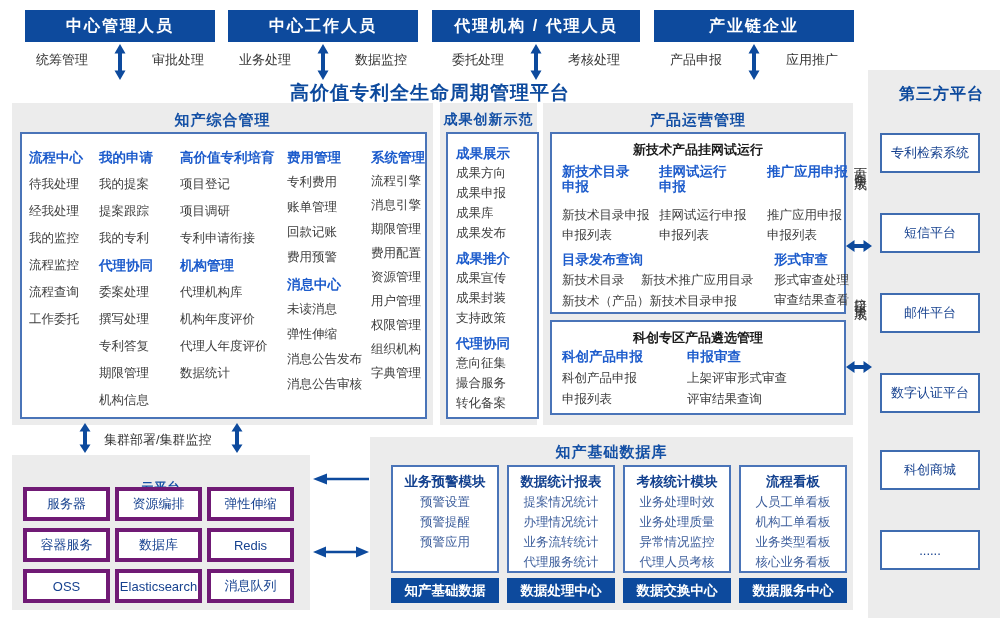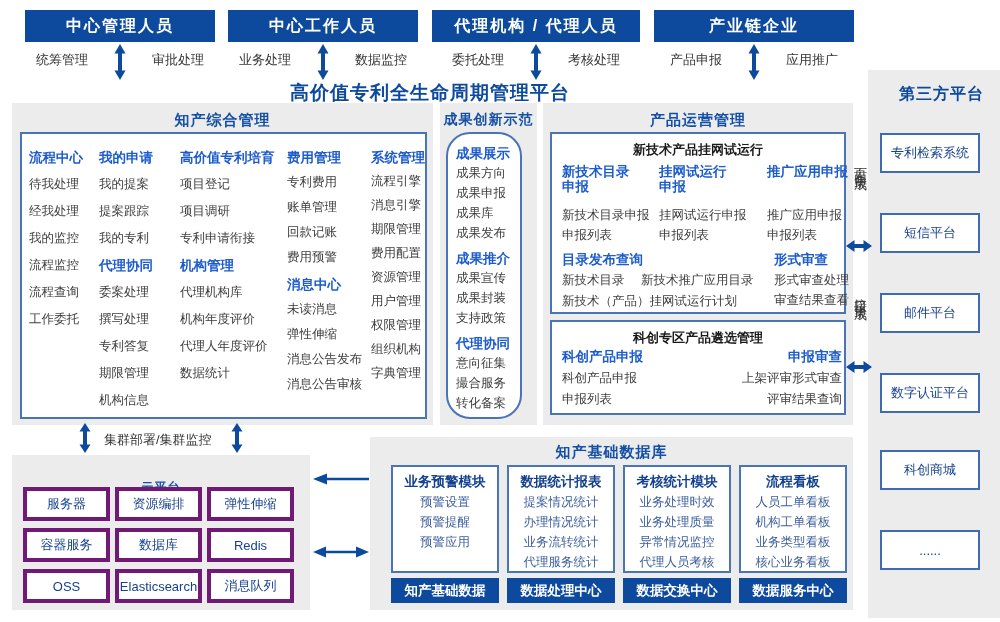--- a/index.html
+++ b/index.html
@@ -21,40 +21,40 @@
   .cat{font-weight:bold;color:#1d5ccc;font-size:13.5px;line-height:15px;margin-top:12px;white-space:nowrap;}
   .item{color:#3d3d3d;font-size:12.5px;line-height:15px;margin-top:12px;white-space:nowrap;}
   
   .p-ip{left:12px;top:103px;width:421px;height:322px;}
   .ip-box{left:8px;top:29px;width:407px;height:287px;}
   .ip-col{position:absolute;top:4px;}
   .ip-col.c4 .item{margin-top:10px;}
   .ip-col.c5 .item{margin-top:9px;}
   
   .p-ach{left:440px;top:103px;width:97px;height:322px;}
-  .ach-box{left:6px;top:29px;width:76px;height:287px;padding:2px 0 0 8px;border-radius:24px;}
+  .ach-box{left:6px;top:29px;width:93px;height:287px;padding:2px 0 0 8px;}
   .ach-box .cat{margin-top:10px;}
   .ach-box .item{margin-top:5px;}
   
   .p-prod{left:543px;top:103px;width:310px;height:322px;}
   .prod-box1{left:7px;top:29px;width:296px;height:182px;}
   .prod-box2{left:7px;top:217px;width:296px;height:95px;}
   .subbox-title{text-align:center;font-weight:bold;font-size:13px;color:#1a1a1a;margin-top:7px;}
   .trial-cols{position:absolute;left:10px;top:30px;display:flex;}
   .trial-cols .cat{margin-top:0;height:38px;}
   .trial-cols .wrap2{white-space:normal;width:80px;}
   .trial-cols .item{margin-top:6px;line-height:14px;}
   .tc1{width:97px;}.tc2{width:108px;}.tc3{width:88px;}
   .catalog{position:absolute;left:10px;top:118px;width:208px;}
   .catalog .cat,.formal .cat{margin-top:0;}
   .catalog .item{display:inline-block;margin:6px 12px 0 0;line-height:15px;}
   .formal{position:absolute;left:222px;top:118px;}
   .formal .item{margin-top:6px;line-height:14px;}
   .sel-cols{position:absolute;left:10px;top:27px;display:flex;}
-  .sc1{width:125px;}.sc2{width:155px;text-align:right;}
+  .sc1{width:125px;}.sc2{width:155px;}
   .sel-cols .cat{margin-top:0;}
   .sel-cols .item{margin-top:7px;line-height:14px;}
   
   .p-third{left:868px;top:70px;width:147px;height:548px;}
   .p-third .panel-title{font-size:16px;padding-top:14px;color:#0d4a9d;}
   .tp-box{position:absolute;left:12px;width:100px;height:40px;background:#fff;border:2px solid #3f6cb0;
           box-sizing:border-box;display:flex;align-items:center;justify-content:center;
           font-size:13px;color:#16418f;}
   
   .vlabel{position:absolute;width:16px;writing-mode:vertical-rl;text-orientation:upright;
@@ -227,21 +227,21 @@
           <div class="cat" style="height:38px;">推广应用申报</div>
           <div class="item">推广应用申报</div>
           <div class="item">申报列表</div>
         </div>
       </div>
       <div class="catalog">
         <div class="cat">目录发布查询</div>
         <div>
           <span class="item">新技术目录</span>
           <span class="item">新技术推广应用目录</span>
-          <span class="item">新技术（产品）挂网试运行计划</span>
+          <span class="item">新技术（产品）新技术目录申报</span>
         </div>
       </div>
       <div class="formal">
         <div class="cat">形式审查</div>
         <div class="item">形式审查处理</div>
         <div class="item">审查结果查看</div>
       </div>
     </div>
     <div class="whitebox prod-box2">
       <div class="subbox-title">科创专区产品遴选管理</div>

